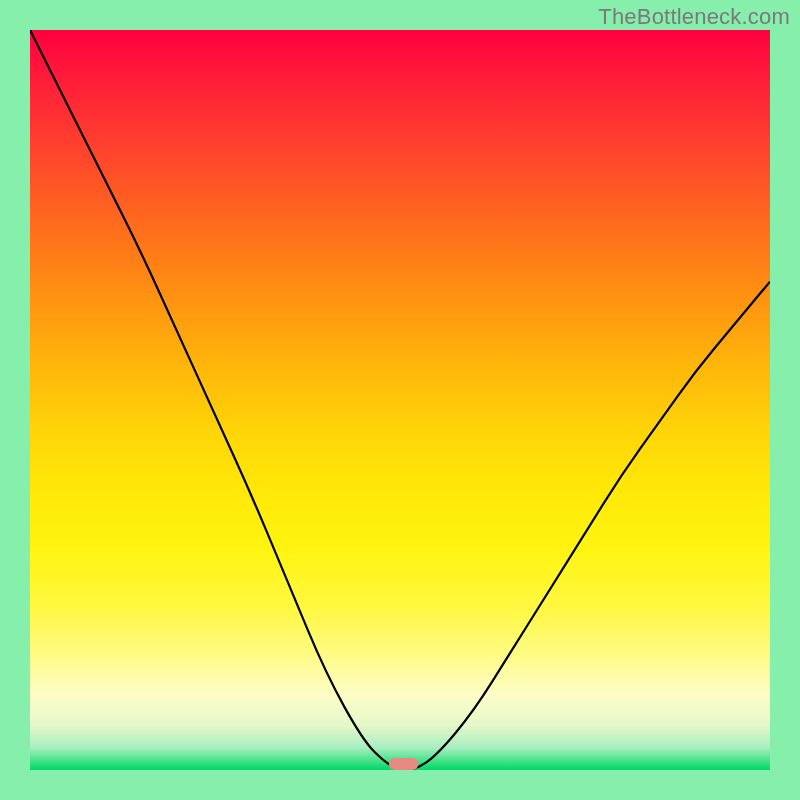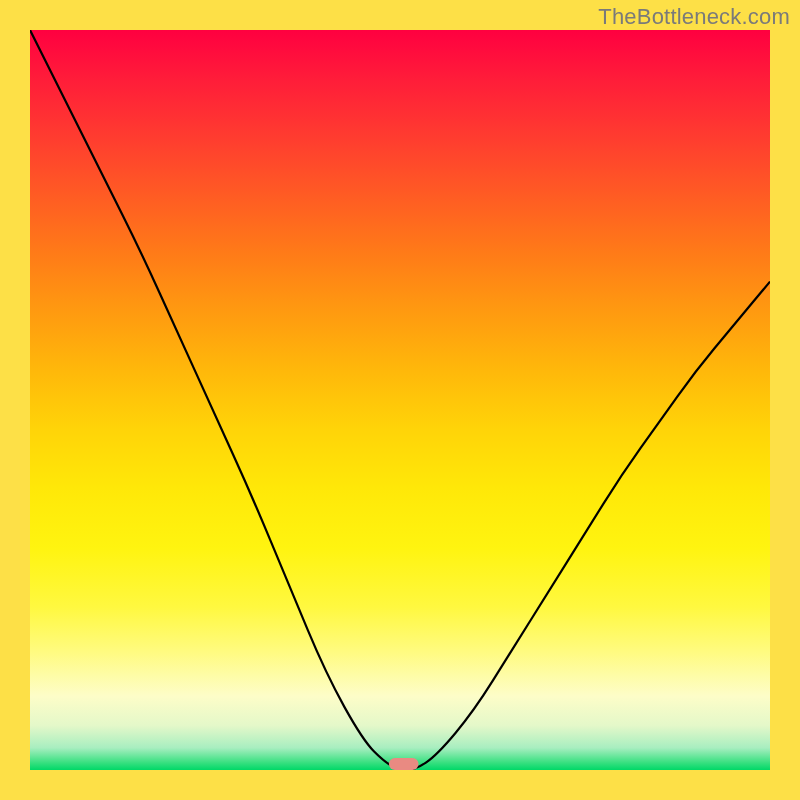--- a/index.html
+++ b/index.html
@@ -10,21 +10,21 @@
     background: #000;
     overflow: hidden;
     font-family: Arial, Helvetica, sans-serif;
   }
   .frame {
     position: absolute;
     left: 0;
     top: 0;
     width: 800px;
     height: 800px;
-    background: #fde047;
+    background: #86efac;
   }
   .plot-area {
     position: absolute;
     left: 30px;
     top: 30px;
     width: 740px;
     height: 740px;
     overflow: hidden;
   }
   .gradient {

